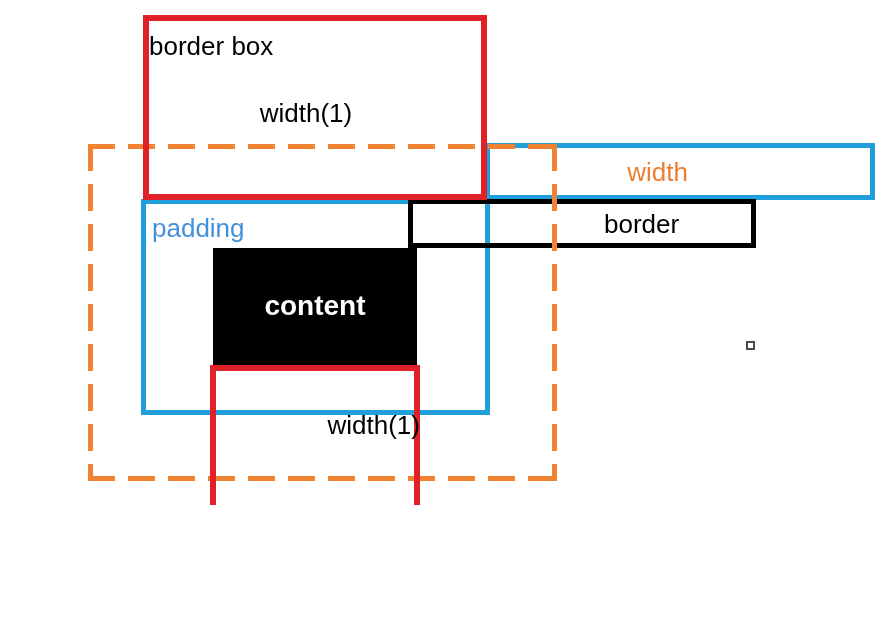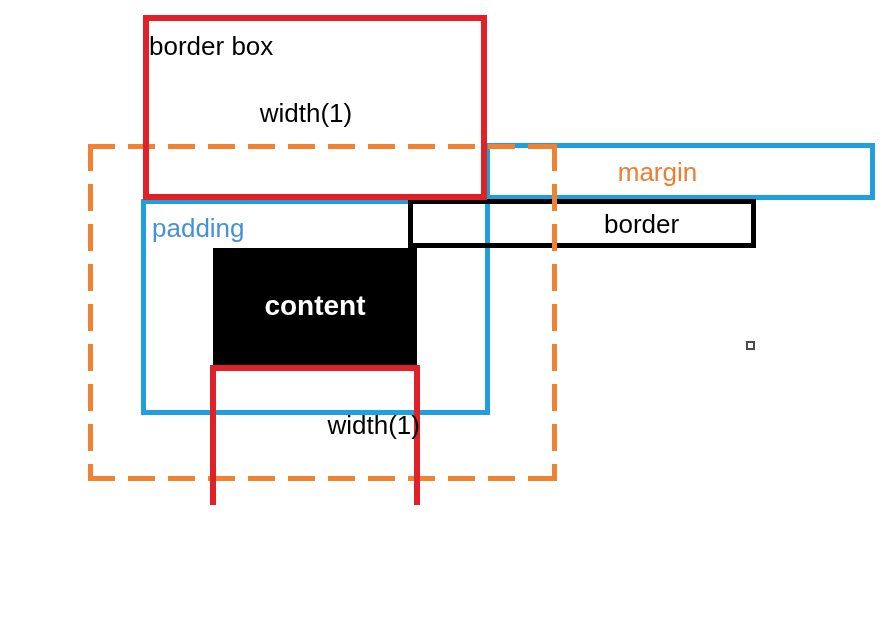--- a/index.html
+++ b/index.html
@@ -85,19 +85,19 @@
     <div class="dash dash-v dash-right"></div>
   </div>
 
   <div class="rect rect-borderbox"></div>
   <div class="rect rect-contentbox"></div>
 
   <div class="handle"></div>
 
   <div class="lbl lbl-borderbox">border box</div>
   <div class="lbl lbl-width2">width(1)</div>
-  <div class="lbl lbl-margin">margin</div>
+  <div class="lbl lbl-margin">width</div>
   <div class="lbl lbl-border">padding</div>
   <div class="lbl lbl-padding">border</div>
   <div class="lbl lbl-content">content</div>
   <div class="lbl lbl-width1">width(1)</div>
 
 </div>
 
 </body></html>

